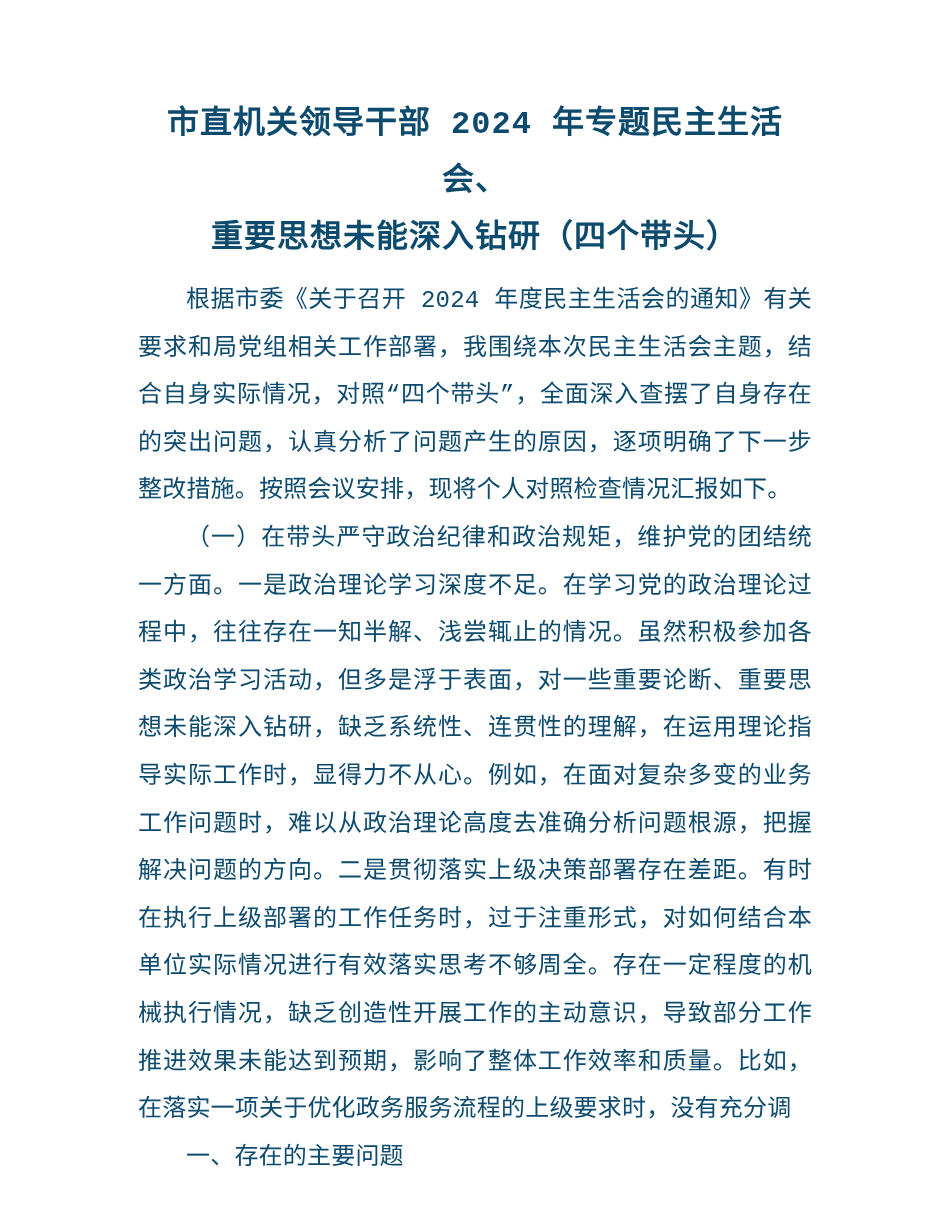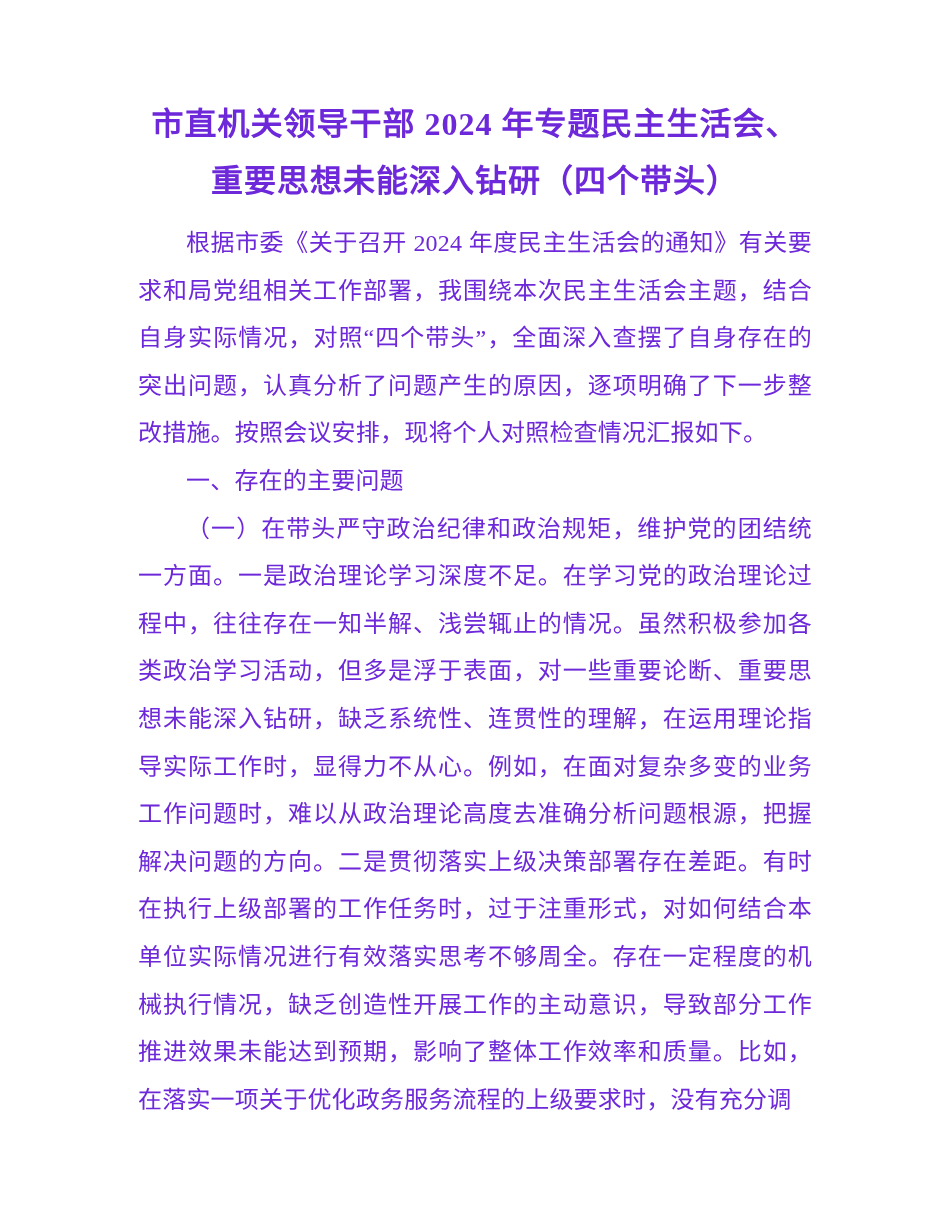--- a/index.html
+++ b/index.html
@@ -8,22 +8,22 @@
     background: #ffffff;
   }
   .page {
     position: relative;
     width: 950px;
     height: 1230px;
     box-sizing: border-box;
     background: #ffffff;
     padding: 96px 138px 4px 138px;
     overflow: hidden;
-    font-family: Liberation Serif, serif;
-    color: #6d28d9;
+    font-family: Liberation Mono, monospace;
+    color: #0c4a6e;
   }
   .doc-title {
     margin: 0 0 10px 0;
     font-size: 32px;
     line-height: 57px;
     font-weight: 700;
     text-align: center;
     letter-spacing: 1px;
   }
   .doc-title .title-line {
@@ -46,16 +46,16 @@
 <body>
 
 <div class="page">
   <h1 class="doc-title">
     <span class="title-line">市直机关领导干部 2024 年专题民主生活会、</span>
     <span class="title-line">重要思想未能深入钻研（四个带头）</span>
   </h1>
 
   <p class="para">根据市委《关于召开 2024 年度民主生活会的通知》有关要求和局党组相关工作部署，我围绕本次民主生活会主题，结合自身实际情况，对照“四个带头”，全面深入查摆了自身存在的突出问题，认真分析了问题产生的原因，逐项明确了下一步整改措施。按照会议安排，现将个人对照检查情况汇报如下。</p>
 
+  <p class="para">（一）在带头严守政治纪律和政治规矩，维护党的团结统一方面。一是政治理论学习深度不足。在学习党的政治理论过程中，往往存在一知半解、浅尝辄止的情况。虽然积极参加各类政治学习活动，但多是浮于表面，对一些重要论断、重要思想未能深入钻研，缺乏系统性、连贯性的理解，在运用理论指导实际工作时，显得力不从心。例如，在面对复杂多变的业务工作问题时，难以从政治理论高度去准确分析问题根源，把握解决问题的方向。二是贯彻落实上级决策部署存在差距。有时在执行上级部署的工作任务时，过于注重形式，对如何结合本单位实际情况进行有效落实思考不够周全。存在一定程度的机械执行情况，缺乏创造性开展工作的主动意识，导致部分工作推进效果未能达到预期，影响了整体工作效率和质量。比如，在落实一项关于优化政务服务流程的上级要求时，没有充分调</p>
+
   <p class="para section-heading">一、存在的主要问题</p>
-
-  <p class="para">（一）在带头严守政治纪律和政治规矩，维护党的团结统一方面。一是政治理论学习深度不足。在学习党的政治理论过程中，往往存在一知半解、浅尝辄止的情况。虽然积极参加各类政治学习活动，但多是浮于表面，对一些重要论断、重要思想未能深入钻研，缺乏系统性、连贯性的理解，在运用理论指导实际工作时，显得力不从心。例如，在面对复杂多变的业务工作问题时，难以从政治理论高度去准确分析问题根源，把握解决问题的方向。二是贯彻落实上级决策部署存在差距。有时在执行上级部署的工作任务时，过于注重形式，对如何结合本单位实际情况进行有效落实思考不够周全。存在一定程度的机械执行情况，缺乏创造性开展工作的主动意识，导致部分工作推进效果未能达到预期，影响了整体工作效率和质量。比如，在落实一项关于优化政务服务流程的上级要求时，没有充分调</p>
 </div>
 
 </body></html>

